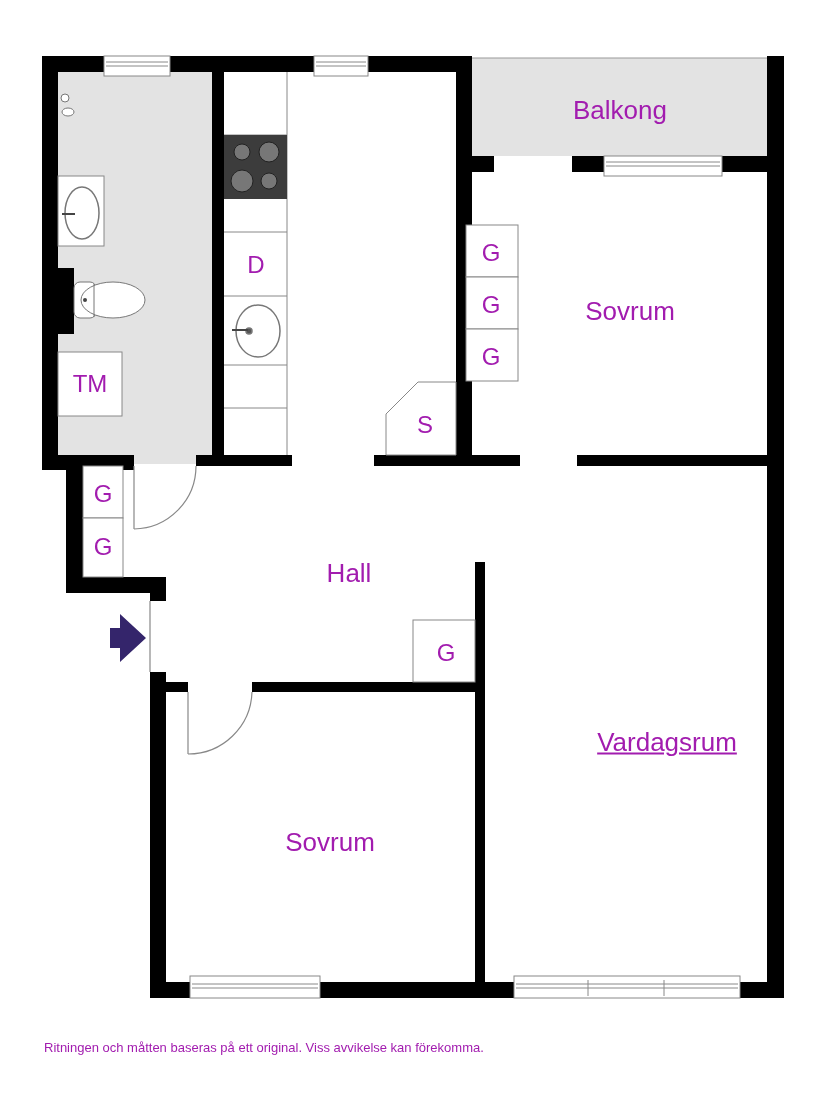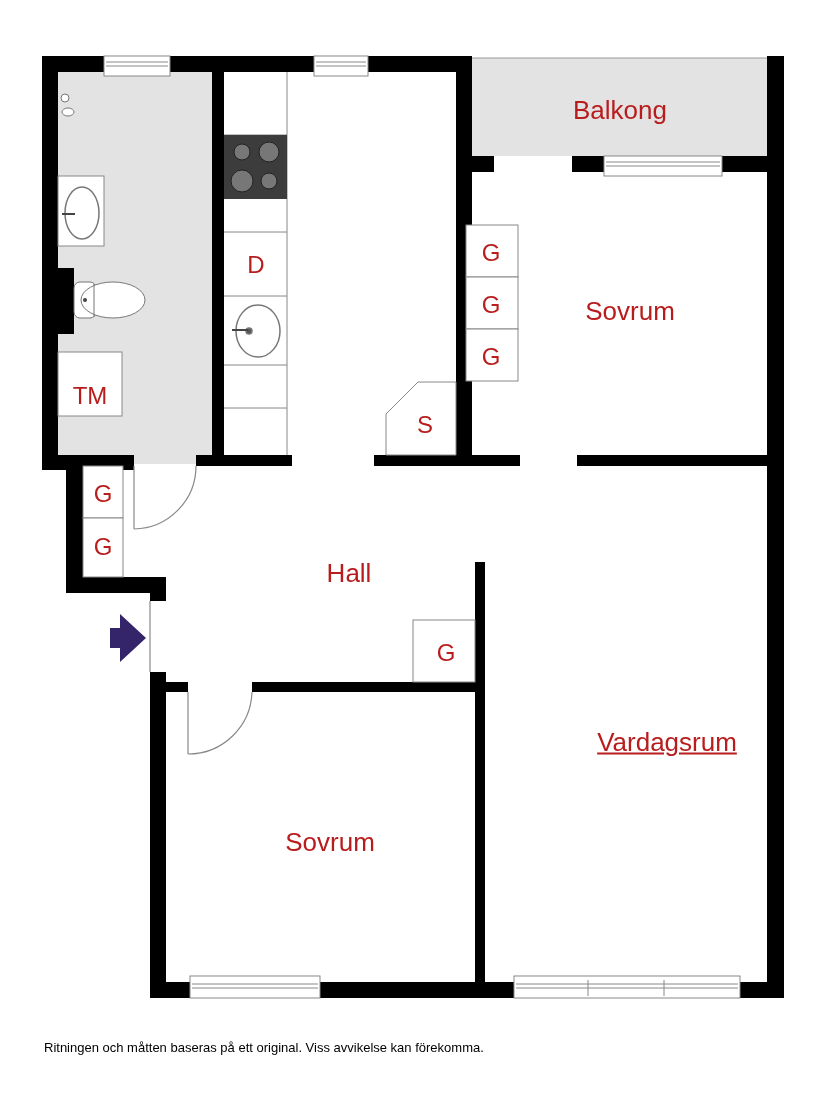--- a/index.html
+++ b/index.html
@@ -1,21 +1,21 @@
 <!DOCTYPE html>
 <html><head>
 <meta charset="utf-8">
 <style>
   html, body { margin:0; padding:0; background:#ffffff; }
   body { width:825px; height:1112px; position:relative; overflow:hidden; font-family:"Liberation Sans", sans-serif; }
   #plan { position:absolute; left:0; top:0; width:825px; height:1112px; }
-  .label { position:absolute; color:#b91c1c; font-family:"Liberation Sans", sans-serif; white-space:nowrap; transform:translate(-50%,-50%); }
+  .label { position:absolute; color:#a21caf; font-family:"Liberation Sans", sans-serif; white-space:nowrap; transform:translate(-50%,-50%); }
   .room-label { font-size:26px; }
   .fixture-label { font-size:24px; }
-  .disclaimer { position:absolute; left:44px; top:1040px; font-size:13px; color:#000000; font-family:"Liberation Sans", sans-serif; }
+  .disclaimer { position:absolute; left:44px; top:1040px; font-size:13px; color:#a21caf; font-family:"Liberation Sans", sans-serif; }
 </style>
 </head>
 <body>
 
 <svg id="plan" viewBox="0 0 825 1112" xmlns="http://www.w3.org/2000/svg">
 
   <rect x="58" y="72" width="156" height="392" fill="#e3e3e3"></rect>
 
   <rect x="472" y="58" width="295" height="98" fill="#e3e3e3"></rect>
   <line x1="472" y1="58" x2="767" y2="58" stroke="#999" stroke-width="1"></line>
@@ -150,21 +150,21 @@
 
   <path d="M110 628 L120 628 L120 614 L146 638 L120 662 L120 648 L110 648 Z" fill="#34256b"></path>
 </svg>
 
 <div class="label room-label" style="left:620px;top:110px;">Balkong</div>
 <div class="label room-label" style="left:630px;top:311px;">Sovrum</div>
 <div class="label room-label" style="left:325px;top:573px;margin-left:24px;">Hall</div>
 <div class="label room-label" style="left:667px;top:742px;text-decoration:underline;">Vardagsrum</div>
 <div class="label room-label" style="left:330px;top:842px;">Sovrum</div>
 
-<div class="label fixture-label" style="left:90px;top:384px;margin-top:12px;">TM</div>
+<div class="label fixture-label" style="left:90px;top:384px;">TM</div>
 <div class="label fixture-label" style="left:256px;top:265px;">D</div>
 <div class="label fixture-label" style="left:425px;top:425px;">S</div>
 <div class="label fixture-label" style="left:491px;top:253px;">G</div>
 <div class="label fixture-label" style="left:491px;top:305px;">G</div>
 <div class="label fixture-label" style="left:491px;top:357px;">G</div>
 <div class="label fixture-label" style="left:103px;top:494px;">G</div>
 <div class="label fixture-label" style="left:103px;top:547px;">G</div>
 <div class="label fixture-label" style="left:446px;top:653px;">G</div>
 
 <div class="disclaimer">Ritningen och måtten baseras på ett original. Viss avvikelse kan förekomma.</div>

